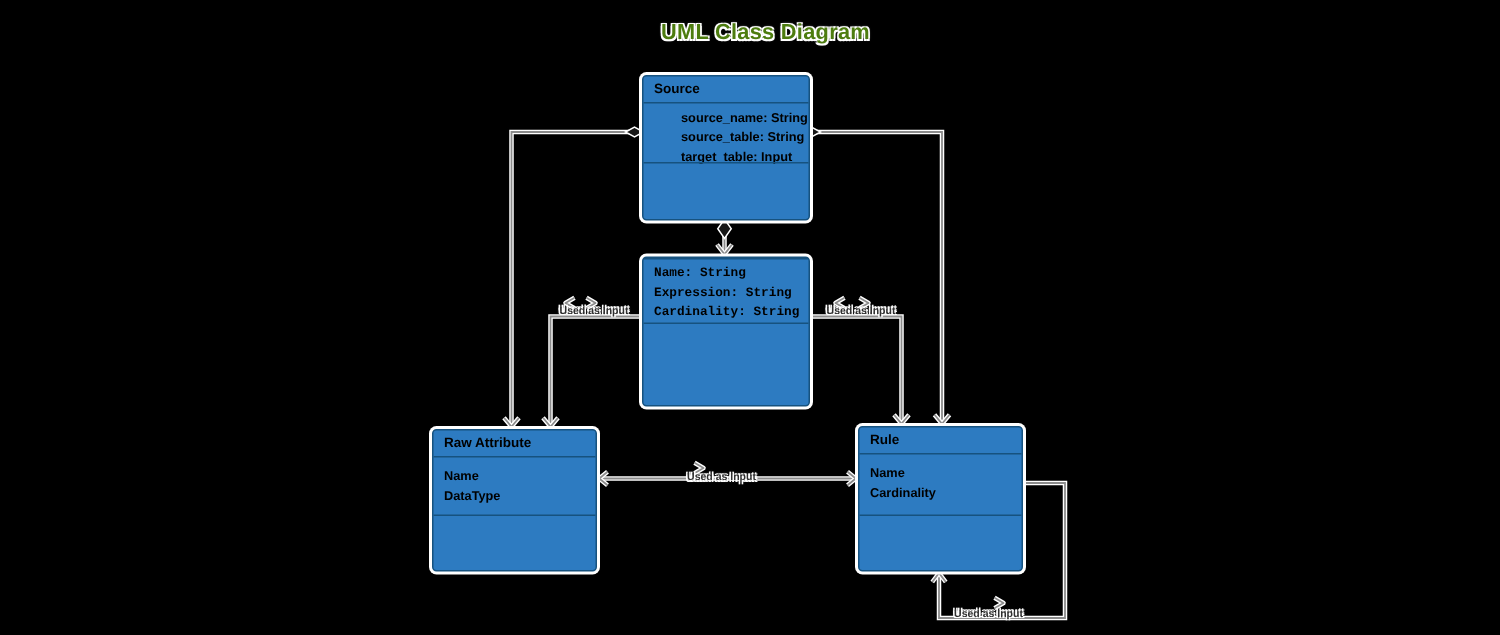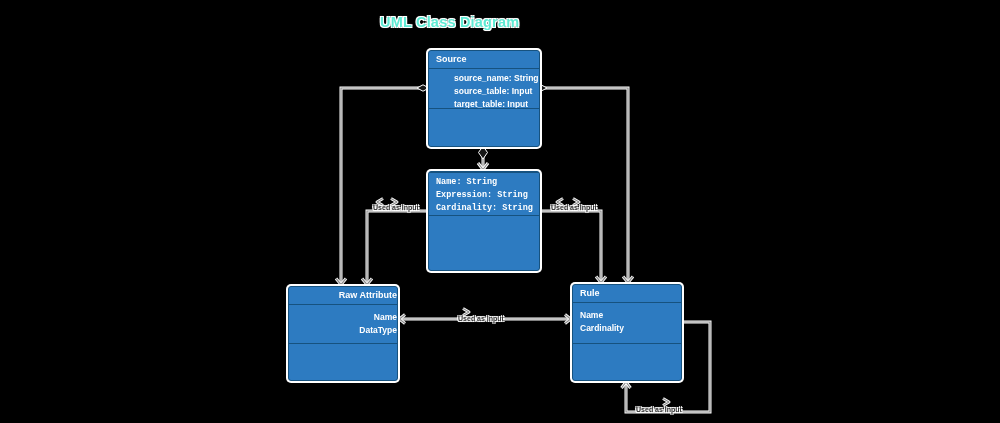--- a/index.html
+++ b/index.html
@@ -1,34 +1,34 @@
 <!DOCTYPE html>
 <html><head>
 <meta charset="utf-8">
 <style>
   html,body{margin:0;padding:0;background:#000;}
   #canvas{
     position:relative;width:1000px;height:423px;background:#000;overflow:hidden;
     font-family:"Liberation Sans",sans-serif;
   }
   .page-title{
-    position:absolute;left:380px;top:14px;width:200px;text-align:left;
-    font-size:14.5px;font-weight:bold;color:#5eead4;letter-spacing:0.2px;
+    position:absolute;left:380px;top:14px;width:200px;text-align:right;
+    font-size:14.5px;font-weight:bold;color:#4d7c0f;letter-spacing:0.2px;
     text-shadow:-1px -1px 0 #fff,1px -1px 0 #fff,-1px 1px 0 #fff,1px 1px 0 #fff,0 0 2px #fff;
   }
   svg.edges{position:absolute;left:0;top:0;}
   .edge-casing{fill:none;stroke:#ffffff;stroke-width:3;}
   .edge-core{fill:none;stroke:#8c8c8c;stroke-width:1.2;}
   .arrow-casing{fill:none;stroke:#ffffff;stroke-width:3;stroke-linejoin:round;}
   .arrow-core{fill:none;stroke:#8c8c8c;stroke-width:1.2;stroke-linejoin:round;}
   .diamond{fill:#161616;stroke:#ffffff;stroke-width:1;}
   .uml-class{
     position:absolute;display:flex;flex-direction:column;
     background:#2d7bc1;border:1px solid #16527f;border-radius:3px;
-    box-shadow:0 0 0 2px #ffffff;color:#ffffff;box-sizing:border-box;
+    box-shadow:0 0 0 2px #ffffff;color:#000000;box-sizing:border-box;
   }
   .uml-title{
     height:17px;line-height:17px;padding-left:7px;
     font-size:9px;font-weight:bold;white-space:nowrap;
   }
   .uml-attrs{
     border-top:1px solid #16527f;box-sizing:border-box;
     padding:3px 0 0 7px;
   }
   .uml-attrs.pad-lg{padding-top:6px;}
@@ -102,36 +102,36 @@
     <path class="arrow-casing" d="M463,308.5 L469,312 L463,315.5"></path>
     <path class="arrow-core" d="M463,308.5 L469,312 L463,315.5"></path>
     <path class="arrow-casing" d="M663,398.5 L669,402 L663,405.5"></path>
     <path class="arrow-core" d="M663,398.5 L669,402 L663,405.5"></path>
   </svg>
 
   <div class="uml-class" style="left:428px;top:50px;width:112px;height:97px;">
     <div class="uml-title">Source</div>
     <div class="uml-attrs" style="height:40px;padding-left:25px;">
       <div class="uml-attr">source_name: String</div>
-      <div class="uml-attr">source_table: Input</div>
+      <div class="uml-attr">source_table: String</div>
       <div class="uml-attr">target_table: Input</div>
     </div>
     <div class="uml-footer"></div>
   </div>
 
   <div class="uml-class" style="left:428px;top:171px;width:112px;height:100px;">
     <div class="uml-attrs" style="height:43px;font-family:Liberation Mono, monospace;">
       <div class="uml-attr">Name: String</div>
       <div class="uml-attr">Expression: String</div>
       <div class="uml-attr">Cardinality: String</div>
     </div>
     <div class="uml-footer"></div>
   </div>
 
-  <div class="uml-class" style="left:288px;top:286px;width:110px;height:95px;text-align:right;">
+  <div class="uml-class" style="left:288px;top:286px;width:110px;height:95px;">
     <div class="uml-title">Raw Attribute</div>
     <div class="uml-attrs pad-lg" style="height:39px;">
       <div class="uml-attr">Name</div>
       <div class="uml-attr">DataType</div>
     </div>
     <div class="uml-footer"></div>
   </div>
 
   <div class="uml-class" style="left:572px;top:284px;width:110px;height:97px;">
     <div class="uml-title">Rule</div>

